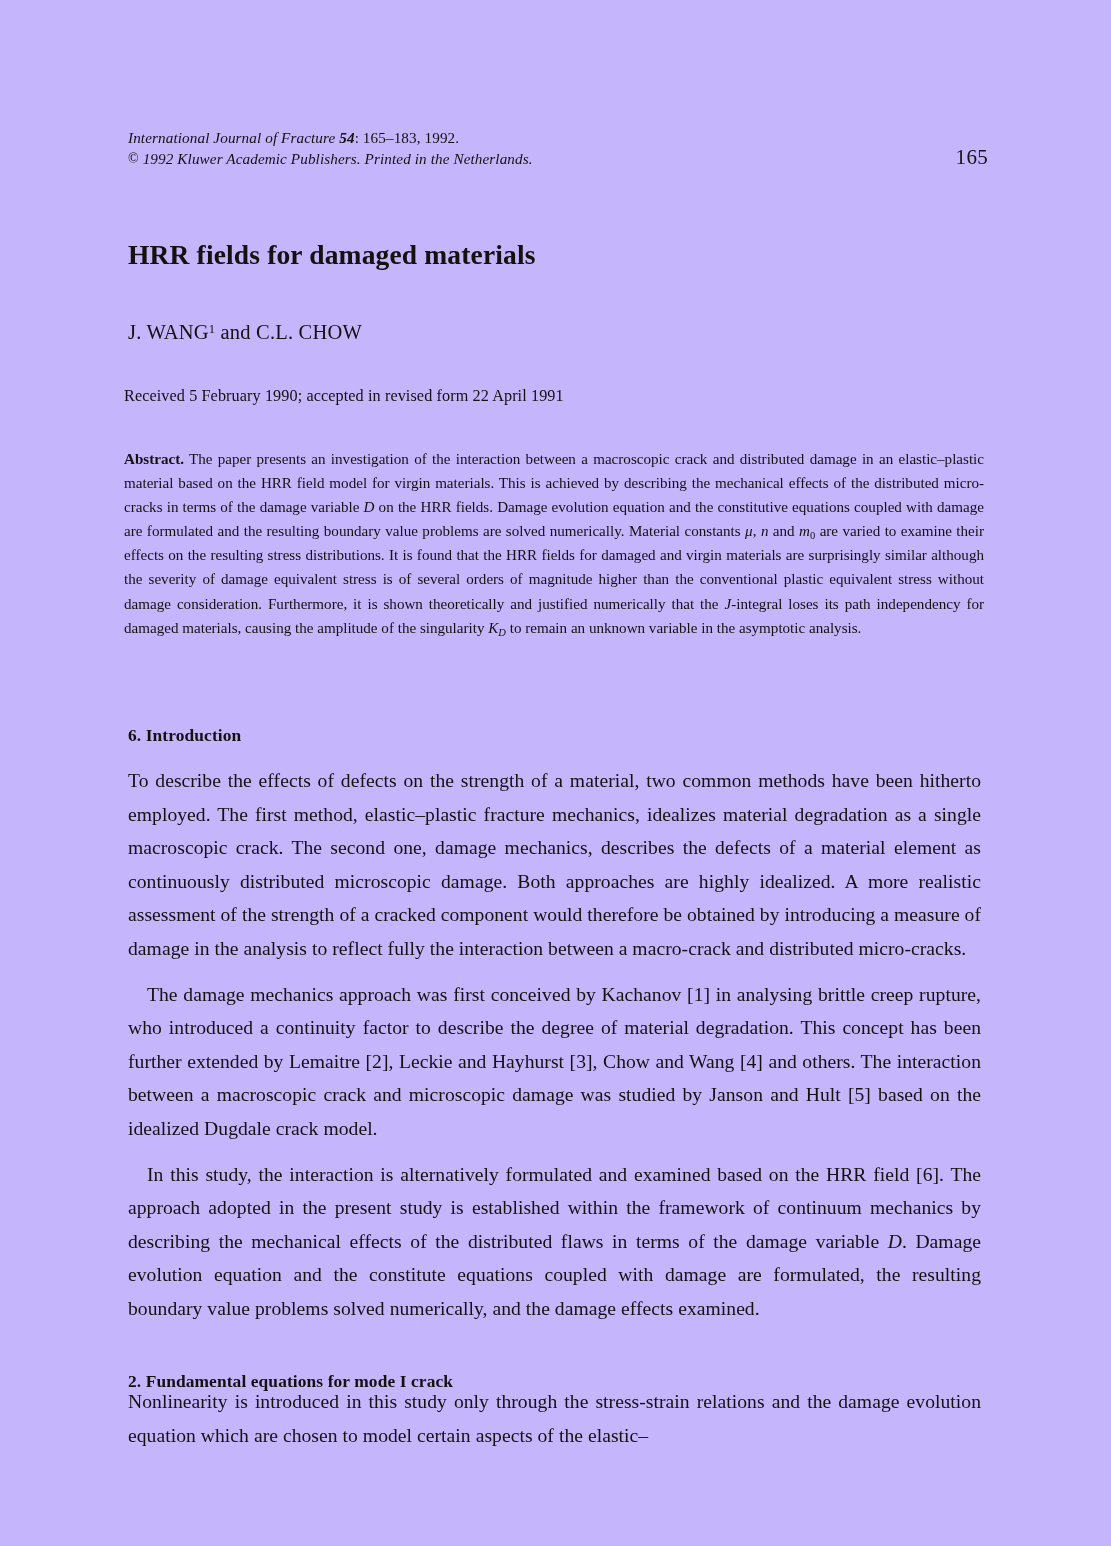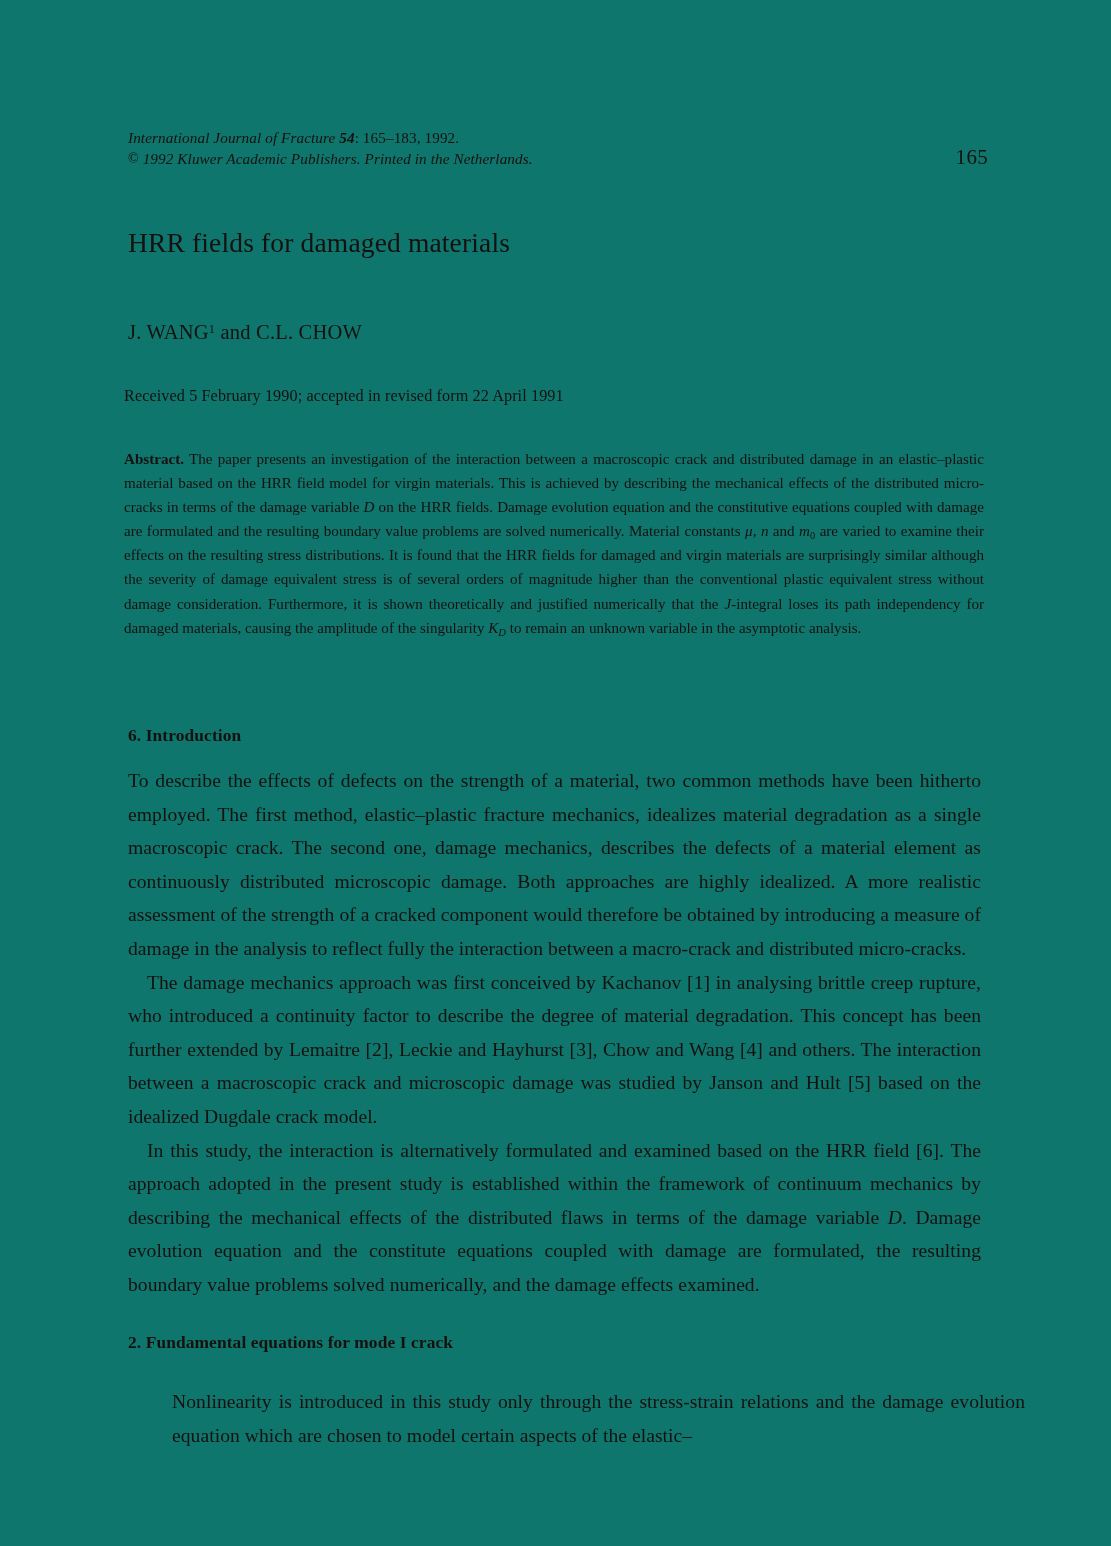--- a/index.html
+++ b/index.html
@@ -9,21 +9,21 @@
   }
   body {
     font-family: "Liberation Serif", "DejaVu Serif", serif;
     color: #15110f;
   }
   .page {
     position: relative;
     width: 1111px;
     height: 1546px;
     margin: 0 auto;
-    background: #0f766e;
+    background: #c4b5fd;
     overflow: hidden;
   }
 
   
   .runhead {
     position: absolute;
     left: 128px;
     top: 128px;
     width: 860px;
     display: flex;
@@ -48,24 +48,24 @@
   .copy-sym {
     font-style: normal;
     font-size: 14px;
     vertical-align: 1px;
   }
 
   
   .title {
     position: absolute;
     left: 128px;
-    top: 208px;
+    top: 220px;
     width: 860px;
     font-size: 27.5px;
-    font-weight: normal;
+    font-weight: bold;
     letter-spacing: .15px;
     line-height: 34px;
   }
 
   
   .authors {
     position: absolute;
     left: 128px;
     top: 285px;
     width: 865px;
@@ -130,36 +130,36 @@
   .sec-head {
     position: absolute;
     left: 128px;
     width: 860px;
     font-size: 17.4px;
     font-weight: bold;
     letter-spacing: .1px;
     line-height: 24px;
   }
   #sec1 { top: 709px; }
-  #sec2 { top: 1316px; }
+  #sec2 { top: 1355px; }
 
   
   .body-block {
     position: absolute;
     left: 128px;
     width: 853px;
     font-size: 19.6px;
     line-height: 33.6px;
     text-align: justify;
     letter-spacing: .05px;
   }
   #intro-body { top: 764px; }
-  #sec2-body  { top: 1385px; margin-left: 44px; }
+  #sec2-body  { top: 1385px; }
   .body-block p { margin: 0; }
-  .body-block p.indent { text-indent: 19px; }
+  .body-block p.indent { text-indent: 19px; margin-top: 12px; }
   .body-block i { font-style: italic; }
 </style>
 </head>
 <body>
 
 <div class="page">
 
   <div class="runhead">
     <div class="runhead-lines">
       <div><span>International Journal of Fracture</span> <b>54</b><span class="roman">:</span> <span class="roman">165–183, 1992.</span></div>

